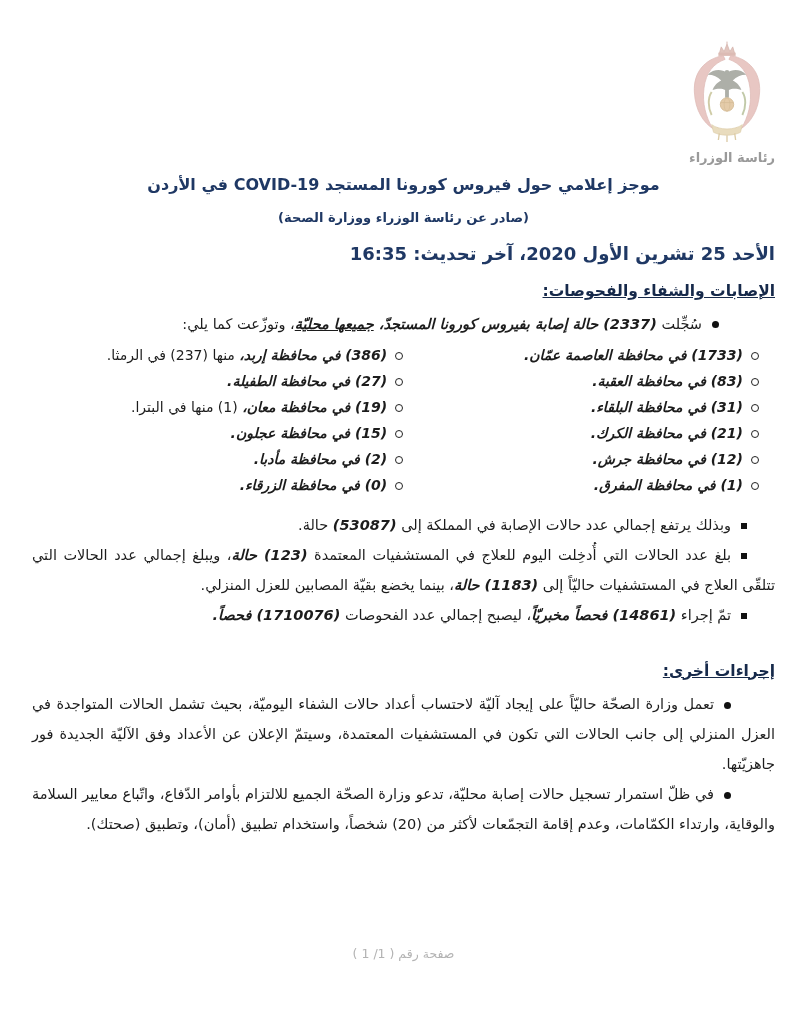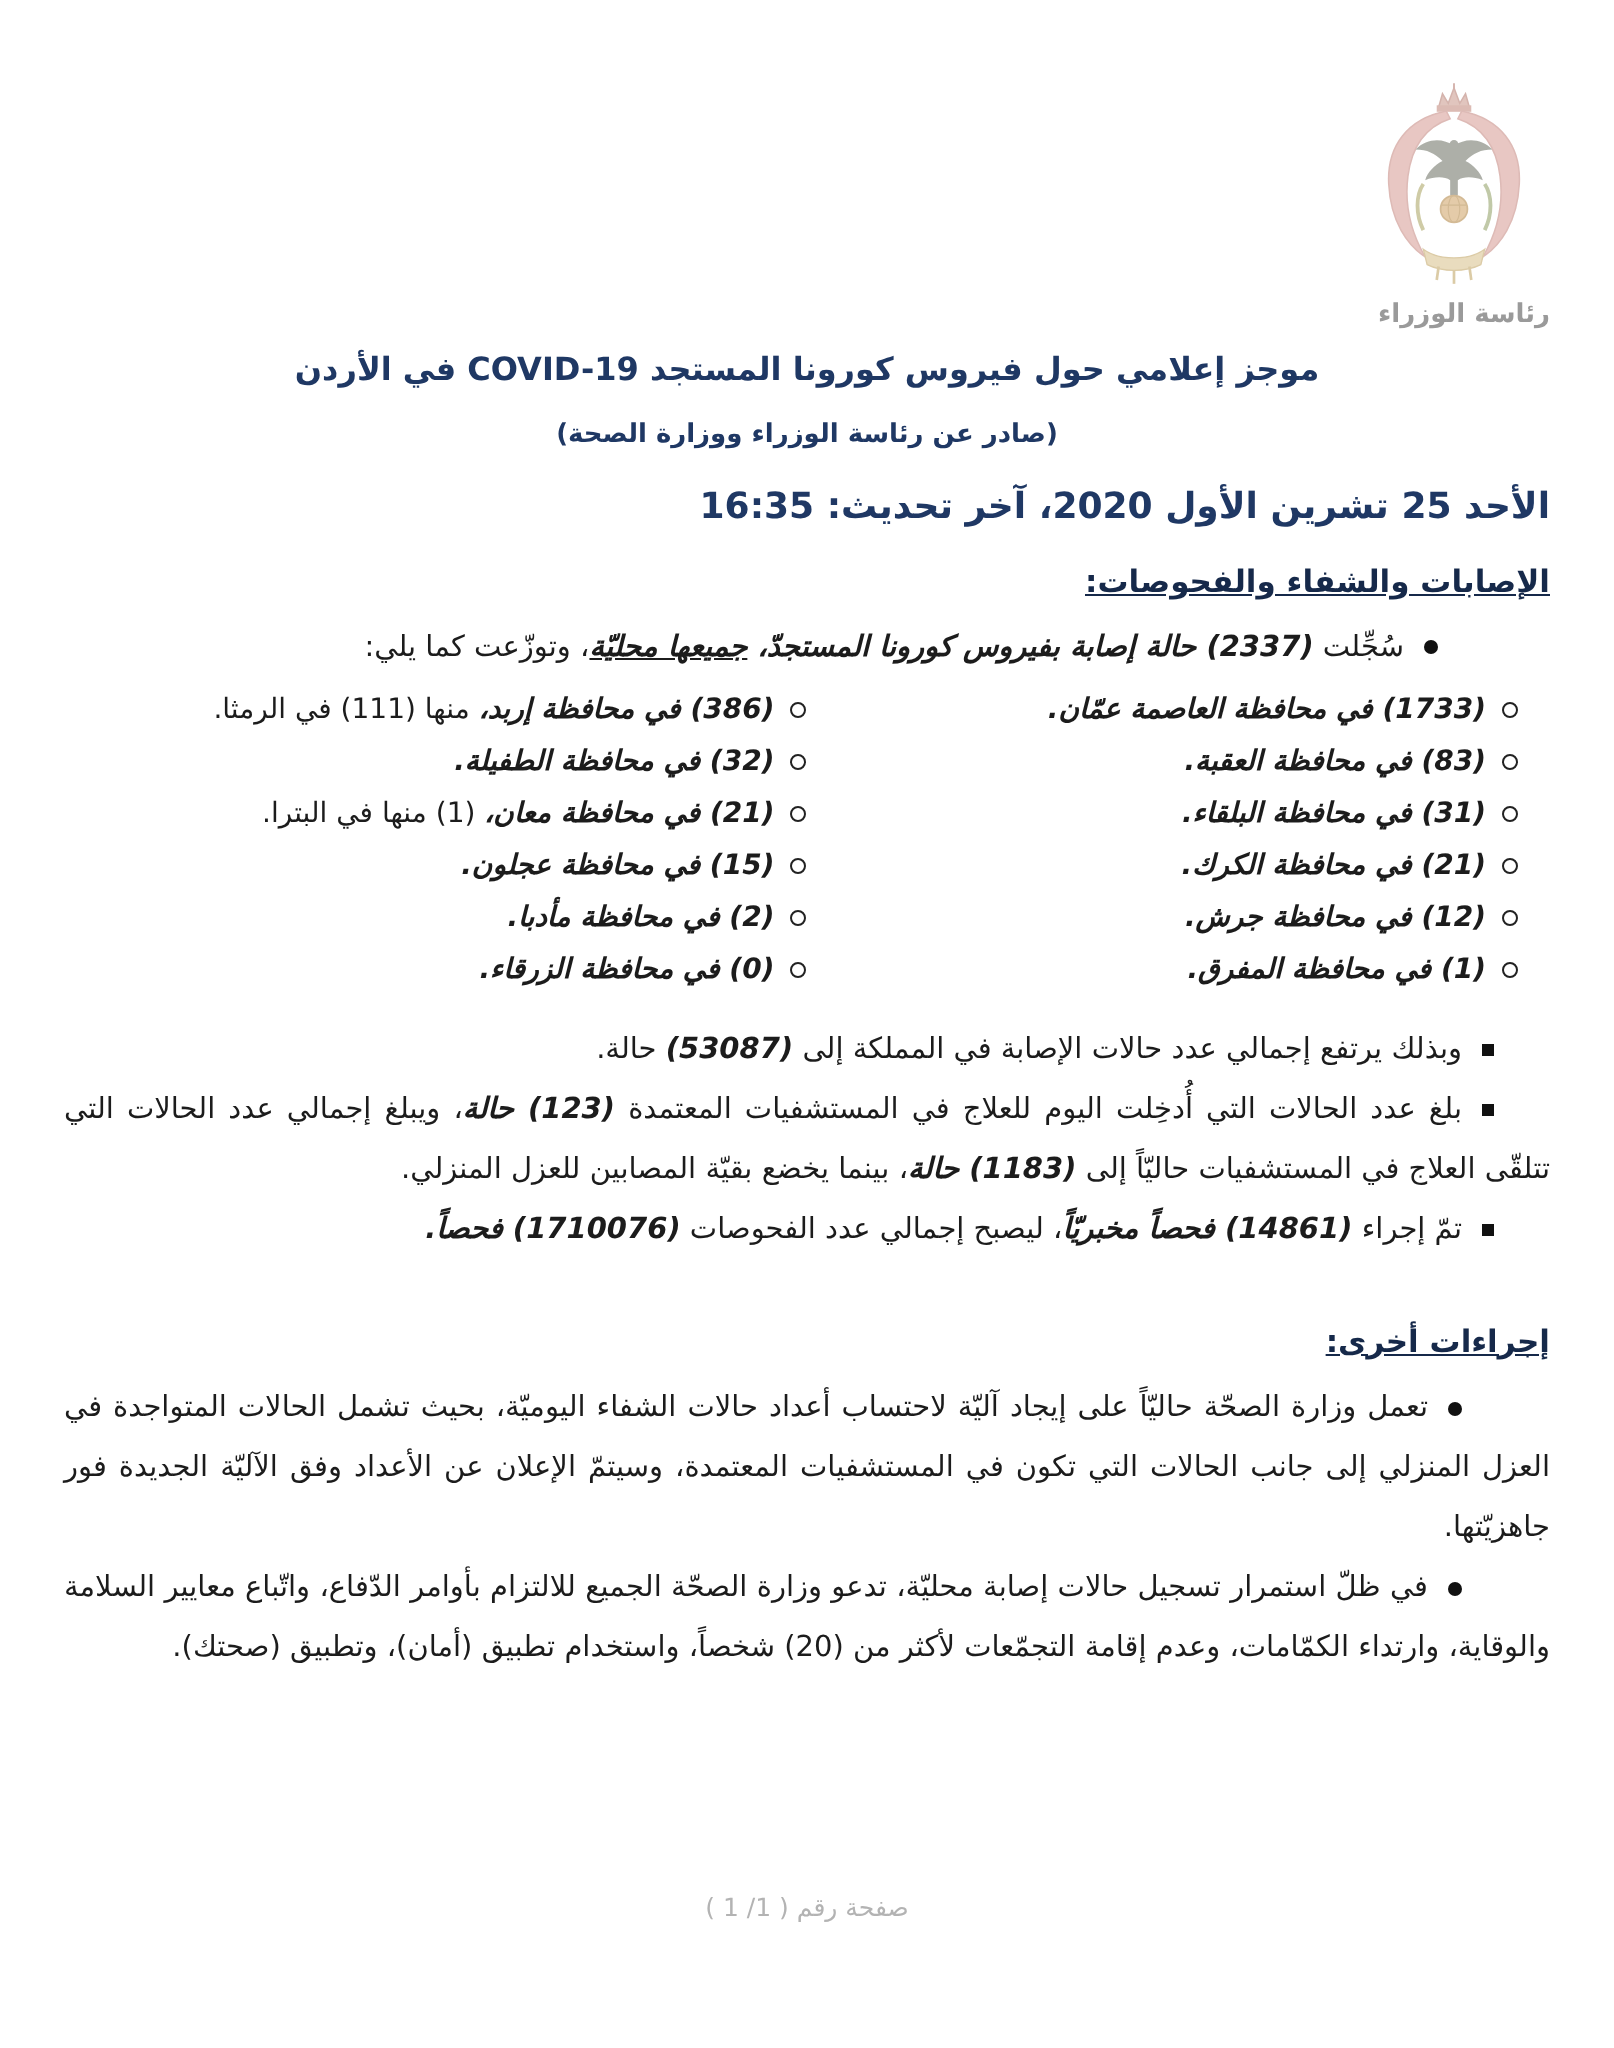--- a/index.html
+++ b/index.html
@@ -96,23 +96,23 @@
   <div class="gov-cols">
     <div class="gov-col gov-col-right">
       <div class="gov-item"><span class="mk mk-o"></span><span><span class="f-b">(1733) في محافظة العاصمة عمّان.</span></span></div>
       <div class="gov-item"><span class="mk mk-o"></span><span><span class="f-b">(83) في محافظة العقبة.</span></span></div>
       <div class="gov-item"><span class="mk mk-o"></span><span><span class="f-b">(31) في محافظة البلقاء.</span></span></div>
       <div class="gov-item"><span class="mk mk-o"></span><span><span class="f-b">(21) في محافظة الكرك.</span></span></div>
       <div class="gov-item"><span class="mk mk-o"></span><span><span class="f-b">(12) في محافظة جرش.</span></span></div>
       <div class="gov-item"><span class="mk mk-o"></span><span><span class="f-b">(1) في محافظة المفرق.</span></span></div>
     </div>
     <div class="gov-col">
-      <div class="gov-item"><span class="mk mk-o"></span><span><span class="f-b">(386) في محافظة إربد،</span><span> منها (111) في الرمثا.</span></span></div>
-      <div class="gov-item"><span class="mk mk-o"></span><span><span class="f-b">(32) في محافظة الطفيلة.</span></span></div>
-      <div class="gov-item"><span class="mk mk-o"></span><span><span class="f-b">(21) في محافظة معان،</span><span> (1) منها في البترا.</span></span></div>
+      <div class="gov-item"><span class="mk mk-o"></span><span><span class="f-b">(386) في محافظة إربد،</span><span> منها (237) في الرمثا.</span></span></div>
+      <div class="gov-item"><span class="mk mk-o"></span><span><span class="f-b">(27) في محافظة الطفيلة.</span></span></div>
+      <div class="gov-item"><span class="mk mk-o"></span><span><span class="f-b">(19) في محافظة معان،</span><span> (1) منها في البترا.</span></span></div>
       <div class="gov-item"><span class="mk mk-o"></span><span><span class="f-b">(15) في محافظة عجلون.</span></span></div>
       <div class="gov-item"><span class="mk mk-o"></span><span><span class="f-b">(2) في محافظة مأدبا.</span></span></div>
       <div class="gov-item"><span class="mk mk-o"></span><span><span class="f-b">(0) في محافظة الزرقاء.</span></span></div>
     </div>
   </div>
 
   <div class="sq-list">
     <div class="para"><span class="mk mk-sq"></span><span><span>وبذلك يرتفع إجمالي عدد حالات الإصابة في المملكة إلى </span><span class="f-b">(53087)</span><span> حالة.</span></span></div>
     <div class="para"><span class="mk mk-sq"></span><span><span>بلغ عدد الحالات التي أُدخِلت اليوم للعلاج في المستشفيات المعتمدة </span><span class="f-b">(123) حالة</span><span>، ويبلغ إجمالي عدد الحالات التي تتلقّى العلاج في المستشفيات حاليّاً إلى </span><span class="f-b">(1183) حالة</span><span>، بينما يخضع بقيّة المصابين للعزل المنزلي.</span></span></div>
     <div class="para"><span class="mk mk-sq"></span><span><span>تمّ إجراء </span><span class="f-b">(14861) فحصاً مخبريّاً</span><span>، ليصبح إجمالي عدد الفحوصات </span><span class="f-b">(1710076) فحصاً.</span></span></div>

